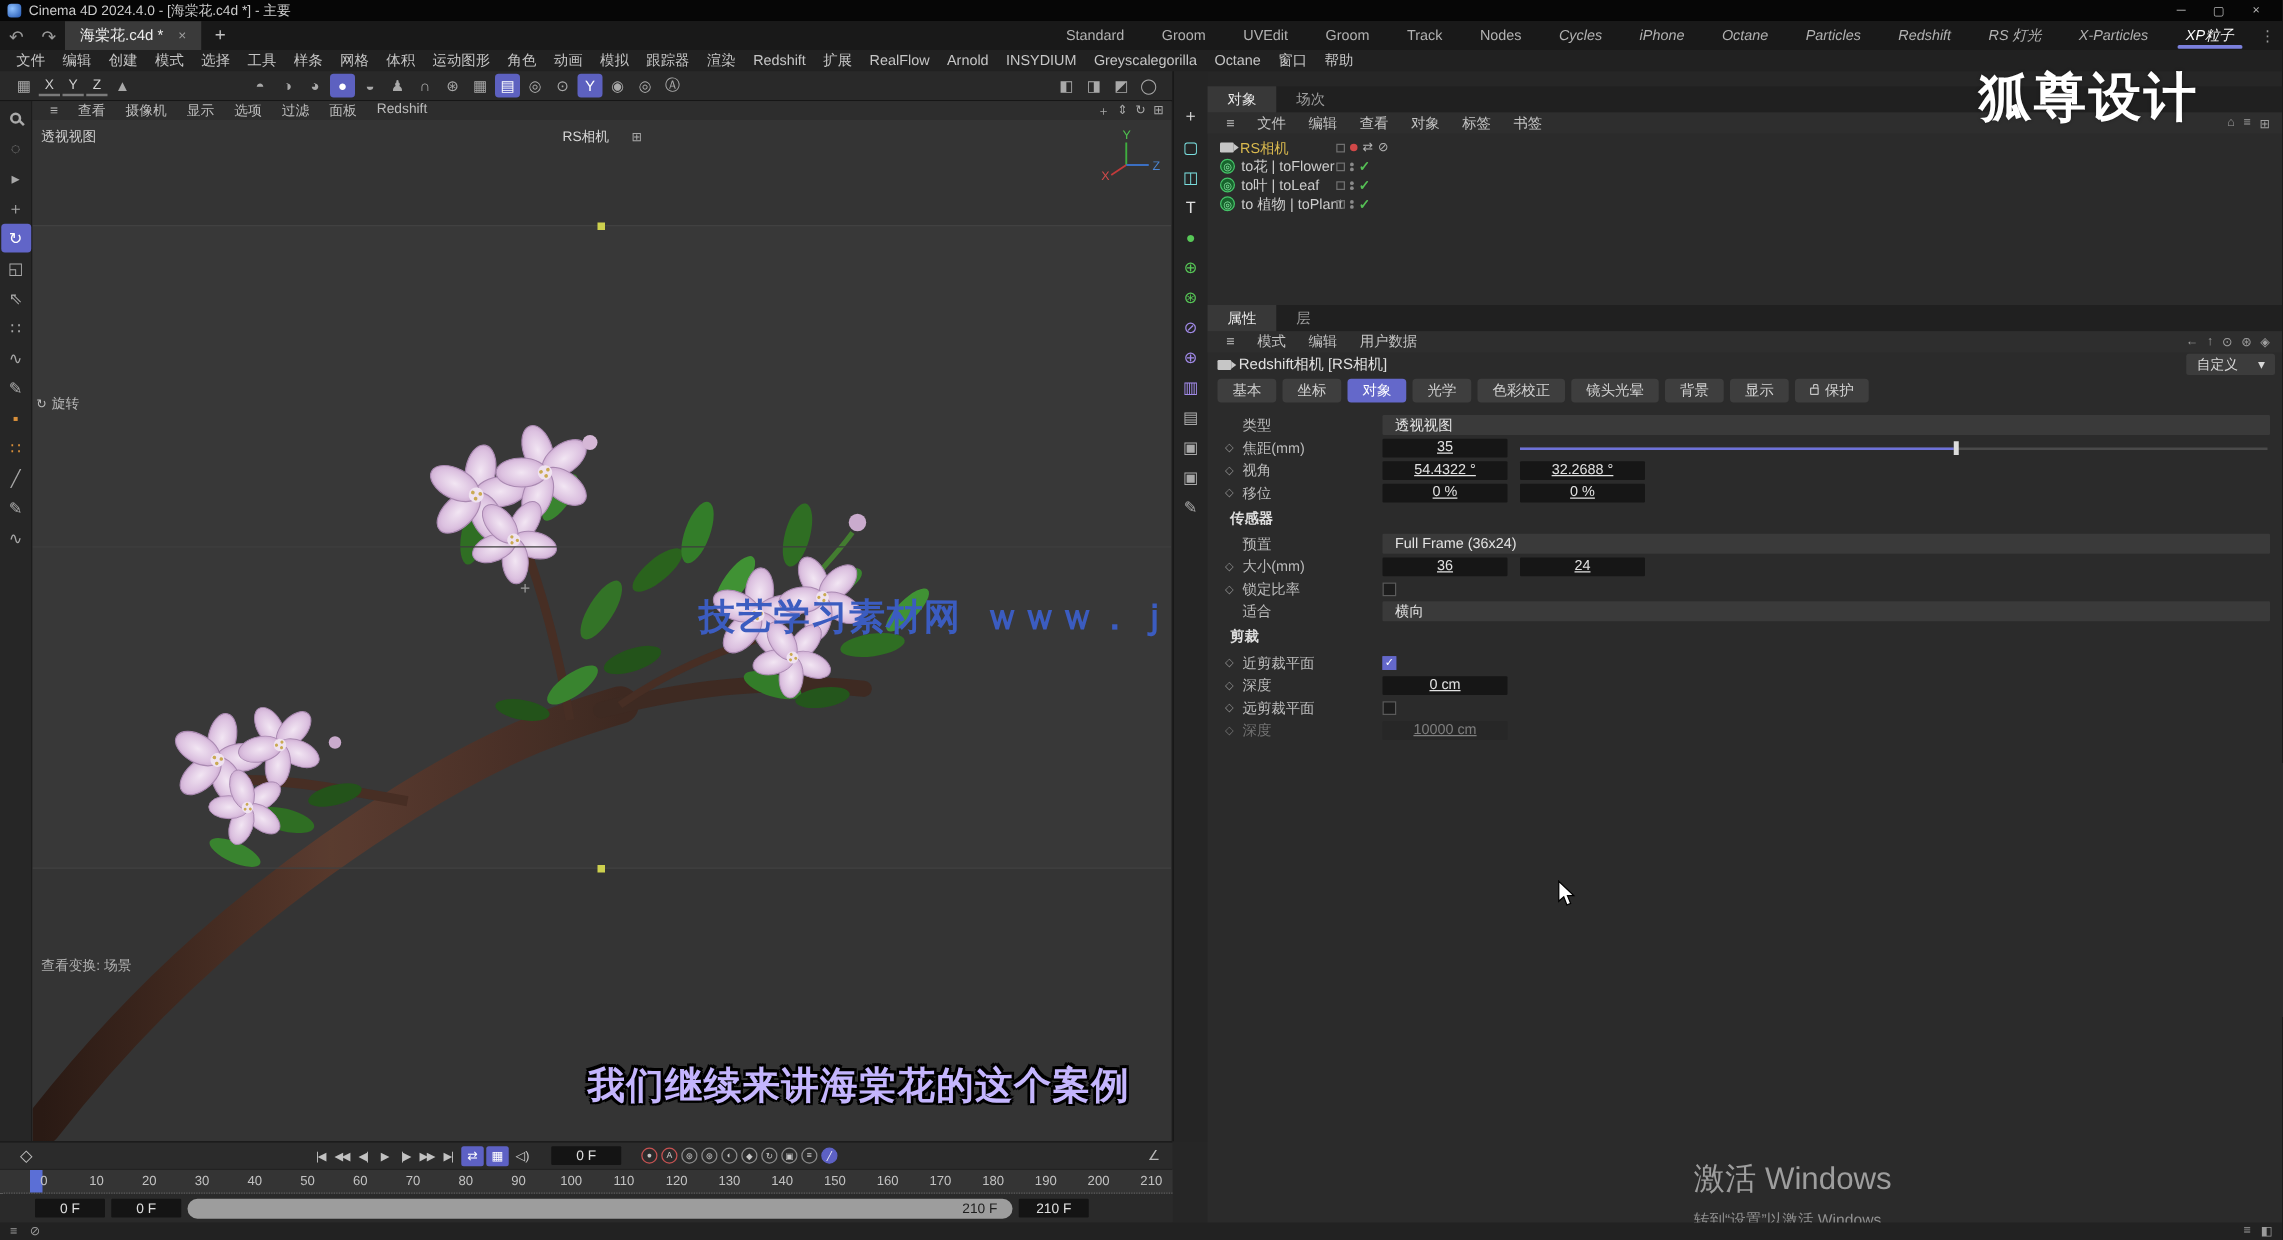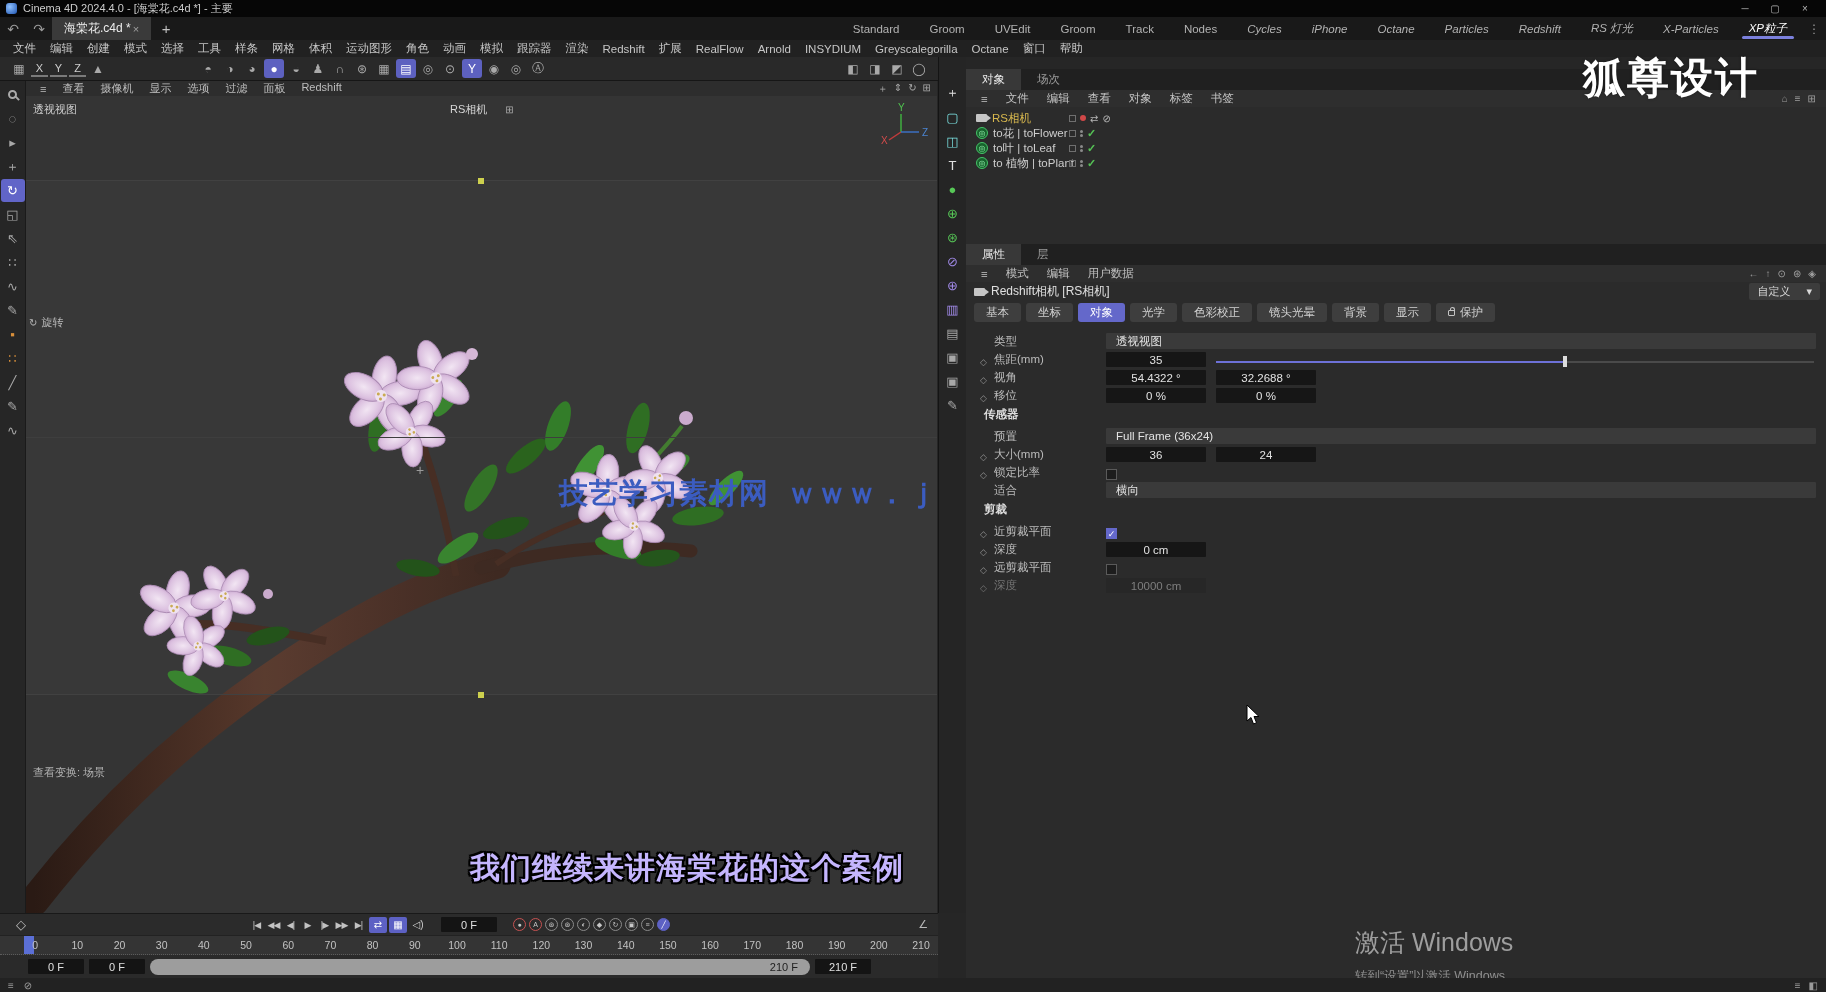--- a/index.html
+++ b/index.html
@@ -13,21 +13,21 @@
   .titlebar { position:absolute; left:0; top:0; width:1826px; height:17px; background:#060606;
     display:flex; align-items:center; gap:6px; padding:0 6px; font-size:11px; color:#cccccc; }
   .app-icon { width:11px; height:11px; border-radius:3px;
     background: radial-gradient(circle at 35% 35%, #8fc1ff, #1f54b0); }
   .win-controls { margin-left:auto; display:flex; }
   .win-btn { width:30px; text-align:center; color:#b5b5b5; font-size:10px; }
   
   .tabrow { position:absolute; left:0; top:17px; width:1826px; height:23px; background:#191919;
     display:flex; align-items:stretch; font-size:12px; }
   .histbtn { width:26px; display:flex; align-items:center; justify-content:center; color:#9a9a9a; font-size:14px; }
-  .doc-tab { display:flex; align-items:center; gap:2px; padding:0 12px; background:#3a3a3a; color:#ececec; }
+  .doc-tab { display:flex; align-items:center; gap:12px; padding:0 12px; background:#3a3a3a; color:#ececec; }
   .doc-close { color:#9f9f9f; font-size:11px; }
   .add-tab { width:30px; display:flex; align-items:center; justify-content:center; color:#c2c2c2; font-size:15px; }
   .layout-tabs { margin-left:auto; display:flex; align-items:stretch; }
   .layout-tab { padding:0 15px; display:flex; align-items:center; color:#b2b2b2; font-size:11.5px; position:relative; }
   .layout-tab:nth-child(n+7) { font-style: italic; }
   .layout-tab.active { color:#ffffff; }
   .layout-tab.active::after { content:''; position:absolute; left:8px; right:8px; bottom:1px; height:3px;
     background:#7b80dc; border-radius:2px; }
   .tab-more { width:24px; display:flex; align-items:center; justify-content:center; color:#9a9a9a; }
   
@@ -120,25 +120,25 @@
   .cat-tab { background:#3e3e3e; border-radius:3px; padding:2px 12px; font-size:11.5px; color:#d2d2d2;
     display:flex; align-items:center; gap:5px; }
   .cat-tab.active { background:#6468ca; color:#fff; }
   .lock-glyph { display:none; width:7px; height:6px; border:1px solid #c4c4c4; border-radius:1px; position:relative; }
   .lock-glyph::before { content:''; position:absolute; left:1px; top:-4px; width:3px; height:3px;
     border:1px solid #c4c4c4; border-bottom:none; border-radius:3px 3px 0 0; }
   .cat-tab.lock .lock-glyph { display:inline-block; }
   .params { font-size:11.5px; padding-top:5px; }
   .sec-h { font-weight:bold; color:#e6e6e6; padding:3px 0 4px 12px; }
   .sub-h { font-weight:bold; color:#dedede; padding:4px 0 4px 18px; }
-  .prow { display:flex; align-items:flex-end; height:18px; padding-left:14px; color:#bcbcbc; }
+  .prow { display:flex; align-items:center; height:18px; padding-left:14px; color:#bcbcbc; }
   .dia { width:14px; color:#8f8f8f; font-size:9px; }
   .plabel { width:112px; }
   .pfield { width:100px; height:15px; background:#161616; color:#e2e2e2; display:flex;
-    align-items:center; justify-content:center; border-radius:1px; margin-right:10px; }
+    align-items:center; justify-content:center; border-radius:1px; margin-right:10px;text-decoration:underline; }
   .pdrop { flex:1; margin-right:10px; height:16px; background:#3a3a3a; color:#e3e3e3;
     display:flex; align-items:center; padding-left:10px; border-radius:1px; }
   .sl { position:relative; flex:1; height:11px; margin-right:12px; }
   .sl .track { position:absolute; left:0; right:0; top:5px; height:2px; background:#4a4a4a; }
   .sl .fill { position:absolute; left:0; width:58%; top:5px; height:2px; background:#6d71d8; }
   .sl .handle { position:absolute; left:58%; top:0; width:4px; height:11px; background:#dcdcdc; }
   .cb { width:11px; height:11px; background:#1d1d1d; border:1px solid #5a5a5a; display:flex;
     align-items:center; justify-content:center; font-size:9px; color:#fff; }
   .cb.checked { background:#6468ca; border-color:#6468ca; }
   .prow.disabled, .prow.disabled .dia { color:#737373; }

